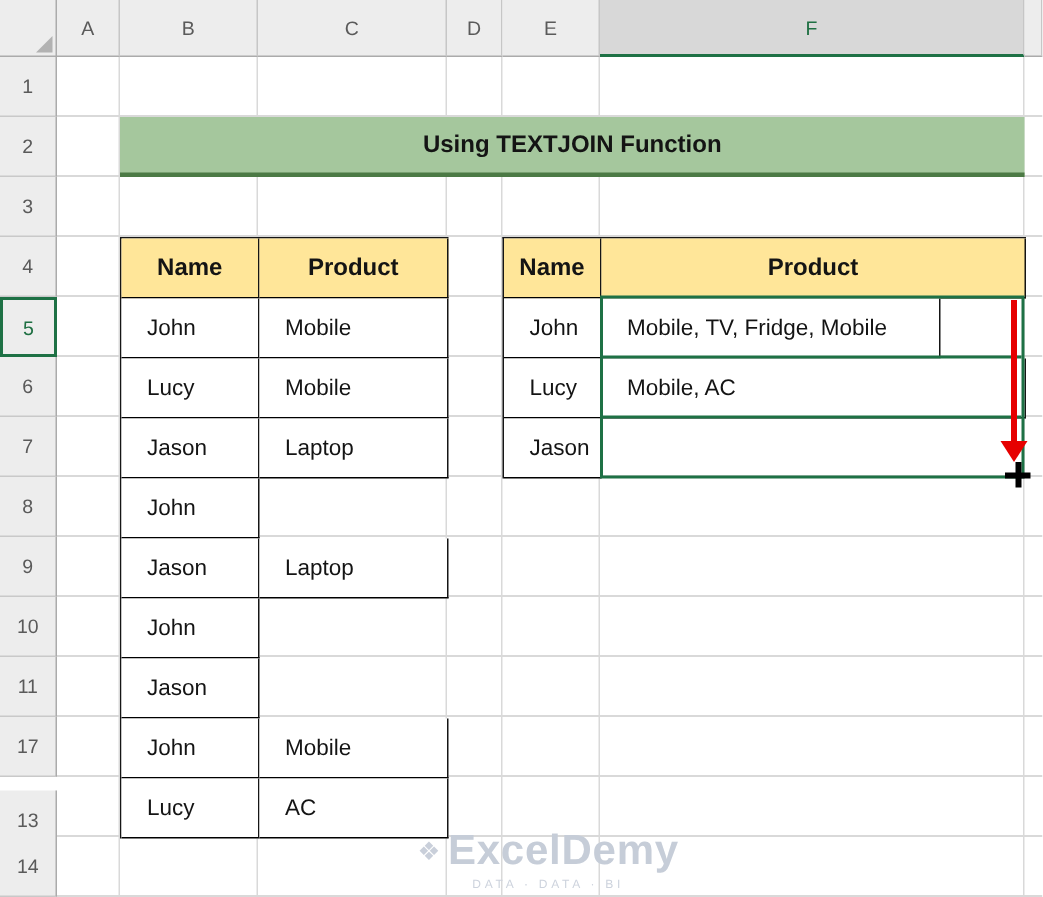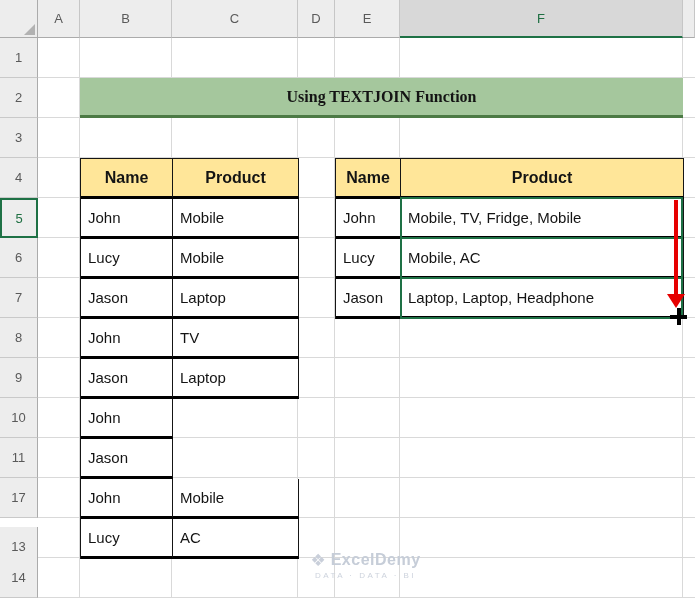--- a/index.html
+++ b/index.html
@@ -26,27 +26,27 @@
   .rowhdr { position: absolute; left: 0; width: 38px; height: 40px; background: #EDEDED;
     border-right: 1px solid #ABABAB; border-bottom: 1px solid #C9C9C9;
     display: flex; align-items: center; justify-content: center;
     font-size: 13px; color: #5A5A5A; }
   .rowhdr.selected { border: 2px solid #1E7145; color: #1E6F42; }
 
   
   .banner { position: absolute; left: 80px; top: 78px; width: 603px; height: 40px;
     background: #A5C79D; border-bottom: 3px solid #4C7A45;
     display: flex; align-items: center; justify-content: center;
-    font-size: 16px; font-weight: bold; color: #141414; font-family: Liberation Serif, serif; }
+    font-size: 16px; font-weight: bold; color: #141414; }
 
   
   .table { position: absolute; border-top: 1px solid #151515; border-left: 1px solid #151515; }
   .trow { display: flex; }
-  .tcell { height: 40px; border-right: 1px solid #151515; border-bottom: 3px solid #000000;
-    background: #fff; display: flex; align-items: center; padding: 0 7px;
+  .tcell { height: 40px; border-right: 1px solid #151515; border-bottom: 1px solid #000000;
+    background: #fff; display: flex; align-items: center; padding: 0 17px;
     font-size: 15px; color: #141414; white-space: nowrap; overflow: hidden; text-align: right; }
   .th { background: #FFE699; font-weight: bold; justify-content: center; font-size: 16px; }
 
   
   .selection-range { position: absolute; left: 400px; top: 197px; width: 283px; height: 122px;
     border: 2px solid #1E7145; pointer-events: none; }
   .selection-divider { position: absolute; left: 402px; width: 279px; height: 2px;
     background: #1E7145; pointer-events: none; }
 
   
@@ -58,21 +58,21 @@
 
   
   .plus { position: absolute; left: 670px; top: 308px; width: 17px; height: 17px; pointer-events: none; }
   .plus .ph { position: absolute; left: 0; top: 7px; width: 17px; height: 4px; background: #000; }
   .plus .pv { position: absolute; left: 7px; top: 0; width: 4px; height: 17px; background: #000; }
 
   
   .watermark { position: absolute; left: 278px; top: 551px; width: 175px; text-align: center; }
   .wm-top { display: flex; align-items: center; justify-content: center; gap: 5px; }
   .wm-logo { font-size: 17px; color: #C9CFDA; line-height: 1; }
-  .wm-brand { font-size: 16px; font-weight: bold; color: #C6CDD8; letter-spacing: 0.5px; }
+  .wm-brand { font-size: 28px; font-weight: bold; color: #C6CDD8; letter-spacing: 0.5px; }
   .wm-tag { font-size: 8px; letter-spacing: 2.5px; color: #CDD3DD; margin-top: 2px; }
 </style>
 </head>
 <body>
 
 <div class="sheet">
 
   <div class="hlines"></div>
   <div class="vline" style="left:79px"></div>
   <div class="vline" style="left:171px"></div>
@@ -129,21 +129,20 @@
     <div class="trow">
       <div class="tcell" style="width:92px">Lucy</div>
       <div class="tcell" style="width:126px">Mobile</div>
     </div>
     <div class="trow">
       <div class="tcell" style="width:92px">Jason</div>
       <div class="tcell" style="width:126px">Laptop</div>
     </div>
     <div class="trow">
       <div class="tcell" style="width:92px">John</div>
-      <div class="tcell" style="width:126px">TV</div>
     </div>
     <div class="trow">
       <div class="tcell" style="width:92px">Jason</div>
       <div class="tcell" style="width:126px">Laptop</div>
     </div>
     <div class="trow">
       <div class="tcell" style="width:92px">John</div>
     </div>
     <div class="trow">
       <div class="tcell" style="width:92px">Jason</div>
@@ -158,29 +157,28 @@
     </div>
   </div>
 
   <div class="table" style="left:335px;top:158px">
     <div class="trow">
       <div class="tcell th" style="width:65px">Name</div>
       <div class="tcell th" style="width:283px">Product</div>
     </div>
     <div class="trow">
       <div class="tcell" style="width:65px">John</div>
-      <div class="tcell" style="width:283px">Mobile, TV, Fridge, Mobile</div>
+      <div class="tcell" style="width:226px">Mobile, TV, Fridge, Mobile</div>
     </div>
     <div class="trow">
       <div class="tcell" style="width:65px">Lucy</div>
       <div class="tcell" style="width:283px">Mobile, AC</div>
     </div>
     <div class="trow">
       <div class="tcell" style="width:65px">Jason</div>
-      <div class="tcell" style="width:283px">Laptop, Laptop, Headphone</div>
     </div>
   </div>
 
   <div class="selection-range"></div>
   <div class="selection-divider" style="top:237px"></div>
   <div class="selection-divider" style="top:277px"></div>
 
   <div class="arrow-line"></div>
   <div class="arrow-head"></div>
 

